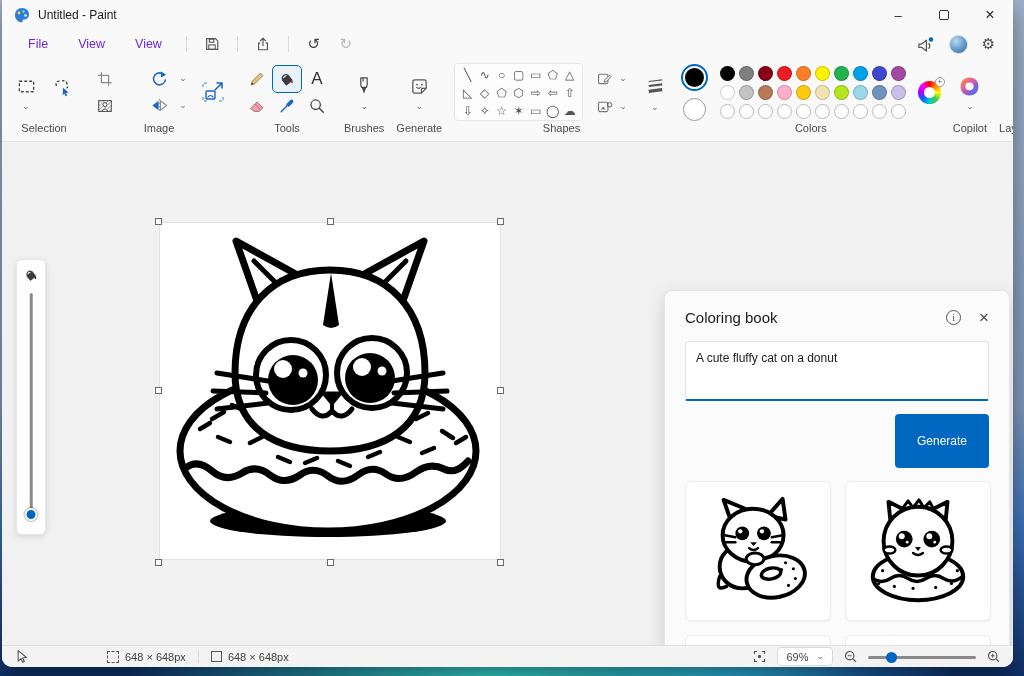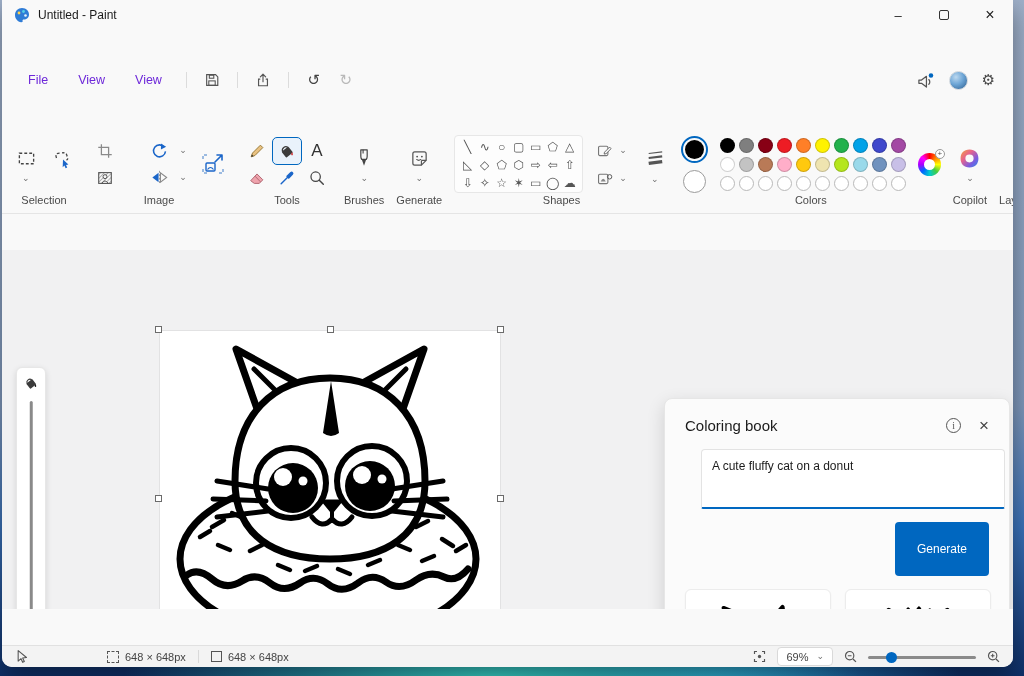--- a/index.html
+++ b/index.html
@@ -7,21 +7,21 @@
   .screen {
     position:relative; width:1024px; height:676px; overflow:hidden;
     background:
       radial-gradient(60% 30% at 48% 101%, #37d6c8 0%, rgba(55,214,200,0) 60%),
       radial-gradient(40% 25% at 70% 102%, #2a9de0 0%, rgba(42,157,224,0) 60%),
       linear-gradient(180deg, #9fb0c9 0%, #7e97ba 60%, #3a71b8 78%, #0e2f68 100%);
   }
   .window {
     position:absolute; left:2px; top:0; width:1011px; height:667px;
     background:#f9f9f9; border-radius:0 0 10px 10px; overflow:hidden;
-    box-shadow:0 10px 24px rgba(0,0,0,.4); display:flex; flex-direction:column;gap:36px;
+    box-shadow:0 10px 24px rgba(0,0,0,.4); display:flex; flex-direction:column;
   }
   
   .titlebar { height:30px; display:flex; align-items:center; padding-left:12px; flex:none; }
   .app-icon { width:16px; height:16px; margin-right:8px; }
   .title-text { font-size:12px; color:#1b1b1b; }
   .caption-btns { margin-left:auto; display:flex; height:100%; }
   .cap-btn { width:46px; height:100%; display:flex; align-items:center; justify-content:center; font-size:13px; color:#222; }
   .cap-max { width:10px; height:10px; border:1.2px solid #333; border-radius:2px; }
   
   .menubar { height:28px; display:flex; align-items:center; padding:0 10px 0 12px; flex:none; gap:2px; }
@@ -71,21 +71,21 @@
   .vslider { position:relative; flex:1; width:100%; margin-top:8px; }
   .vtrack { position:absolute; left:50%; top:2px; bottom:14px; width:2.5px; transform:translateX(-50%); background:#8a8a8a; border-radius:2px; }
   .vthumb { position:absolute; left:50%; bottom:6px; transform:translateX(-50%); width:13px; height:13px; border-radius:50%; background:#0067c0; border:2.5px solid #fff; box-shadow:0 0 0 1px rgba(0,0,0,.25); }
   
   .cb-panel { position:absolute; left:662px; top:148px; width:346px; height:487px; background:#fbfbfb; border:1px solid #e6e6e6; border-radius:8px; box-shadow:0 6px 18px rgba(0,0,0,.14); padding:18px 20px; }
   .cb-head { display:flex; align-items:center; }
   .cb-title { font-size:15px; font-weight:400; color:#1b1b1b; }
   .cb-head-btns { margin-left:auto; display:flex; align-items:center; gap:18px; }
   .info-circ { width:15px; height:15px; border:1.2px solid #555; border-radius:50%; font-size:10px; color:#555; display:flex; align-items:center; justify-content:center; font-family:"Liberation Serif",serif; }
   .cb-close { font-size:17px; color:#444; line-height:1; }
-  .prompt-box { margin-top:15px; width:100%; height:60px; background:#fff; border:1px solid #e3e3e3; border-bottom:2px solid #0067c0; border-radius:4px 4px 2px 2px; font-family:"Liberation Sans",sans-serif; font-size:12px; color:#1b1b1b; padding:9px 10px; resize:none; outline:none;margin-left:16px; }
+  .prompt-box { margin-top:15px; width:100%; height:60px; background:#fff; border:1px solid #e3e3e3; border-bottom:2px solid #0067c0; border-radius:4px 4px 2px 2px; font-family:"Liberation Sans",sans-serif; font-size:12px; color:#1b1b1b; padding:9px 10px; resize:none; outline:none; }
   .gen-row { display:flex; justify-content:flex-end; margin-top:9px; }
   .gen-btn { background:#0067c0; color:#fff; font-size:12px; border:none; border-radius:4px; padding:20px 22px; }
   .thumb-grid { margin-top:13px; display:grid; grid-template-columns:146px 146px; grid-auto-rows:140px; gap:14px; }
   .thumb { background:#fff; border:1px solid #ececec; border-radius:6px; box-shadow:0 1px 2px rgba(0,0,0,.05); display:flex; align-items:center; justify-content:center; }
   
   .statusbar { height:22px; flex:none; background:#f3f3f3; border-top:1px solid #e1e1e1; display:flex; align-items:center; font-size:11px; color:#444; padding:0 12px; }
   .sb-group { display:flex; align-items:center; gap:6px; }
   .sb-sep { width:1px; height:13px; background:#d9d9d9; margin:0 12px; }
   .sb-right { margin-left:auto; display:flex; align-items:center; gap:10px; }
   .zoom-select { display:flex; align-items:center; gap:8px; background:#fff; border:1px solid #d9d9d9; border-radius:4px; padding:2px 8px; height:19px; }

